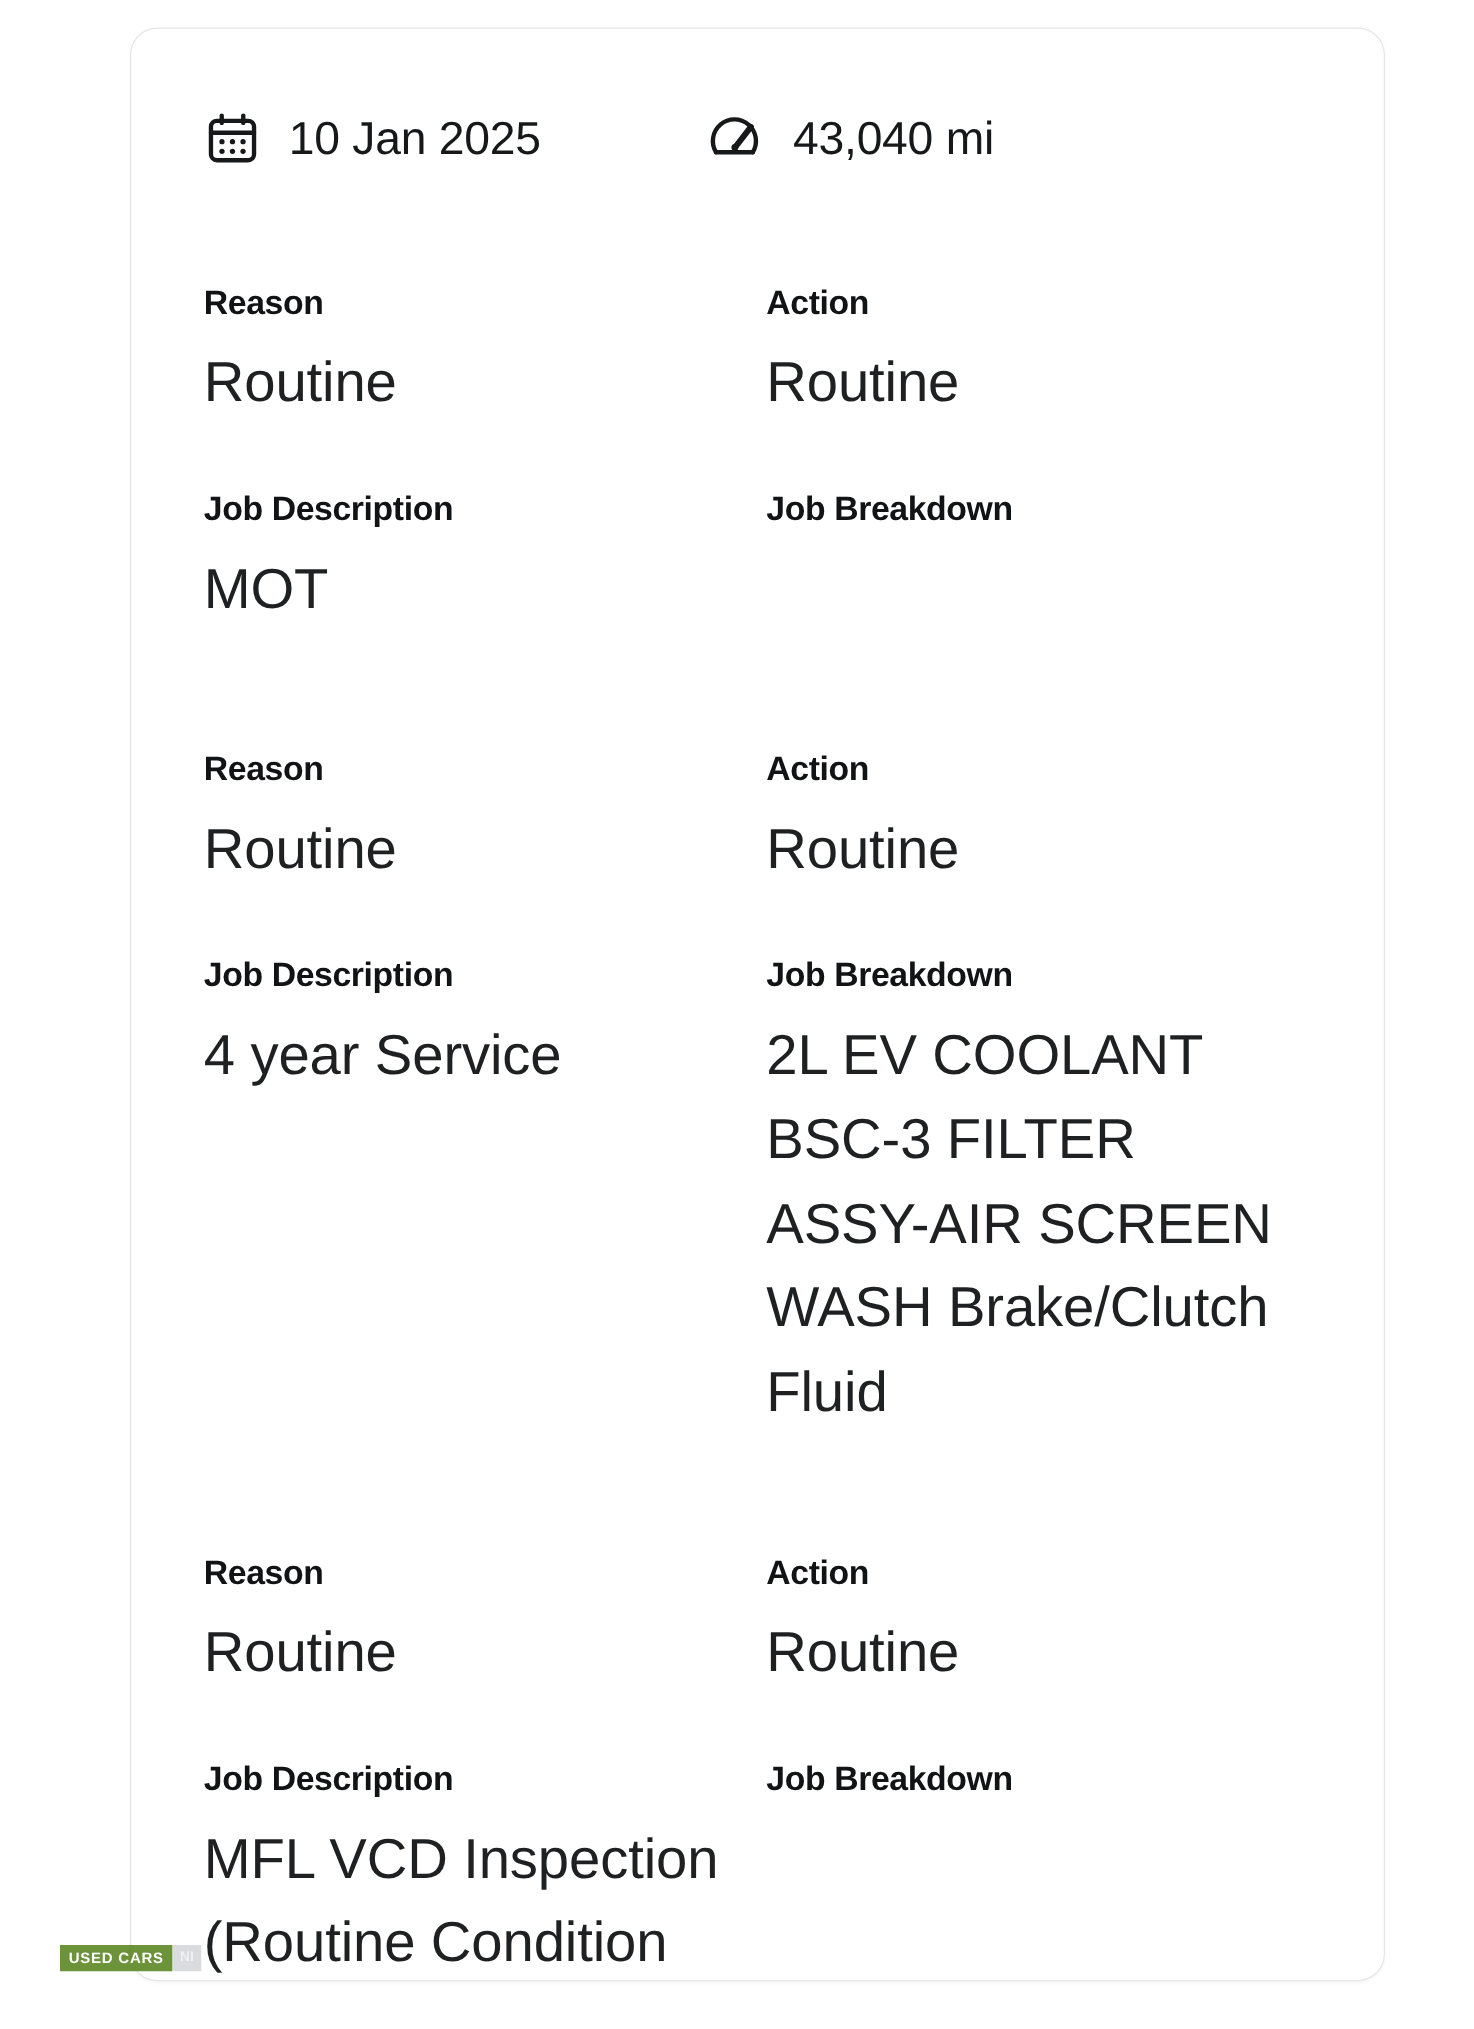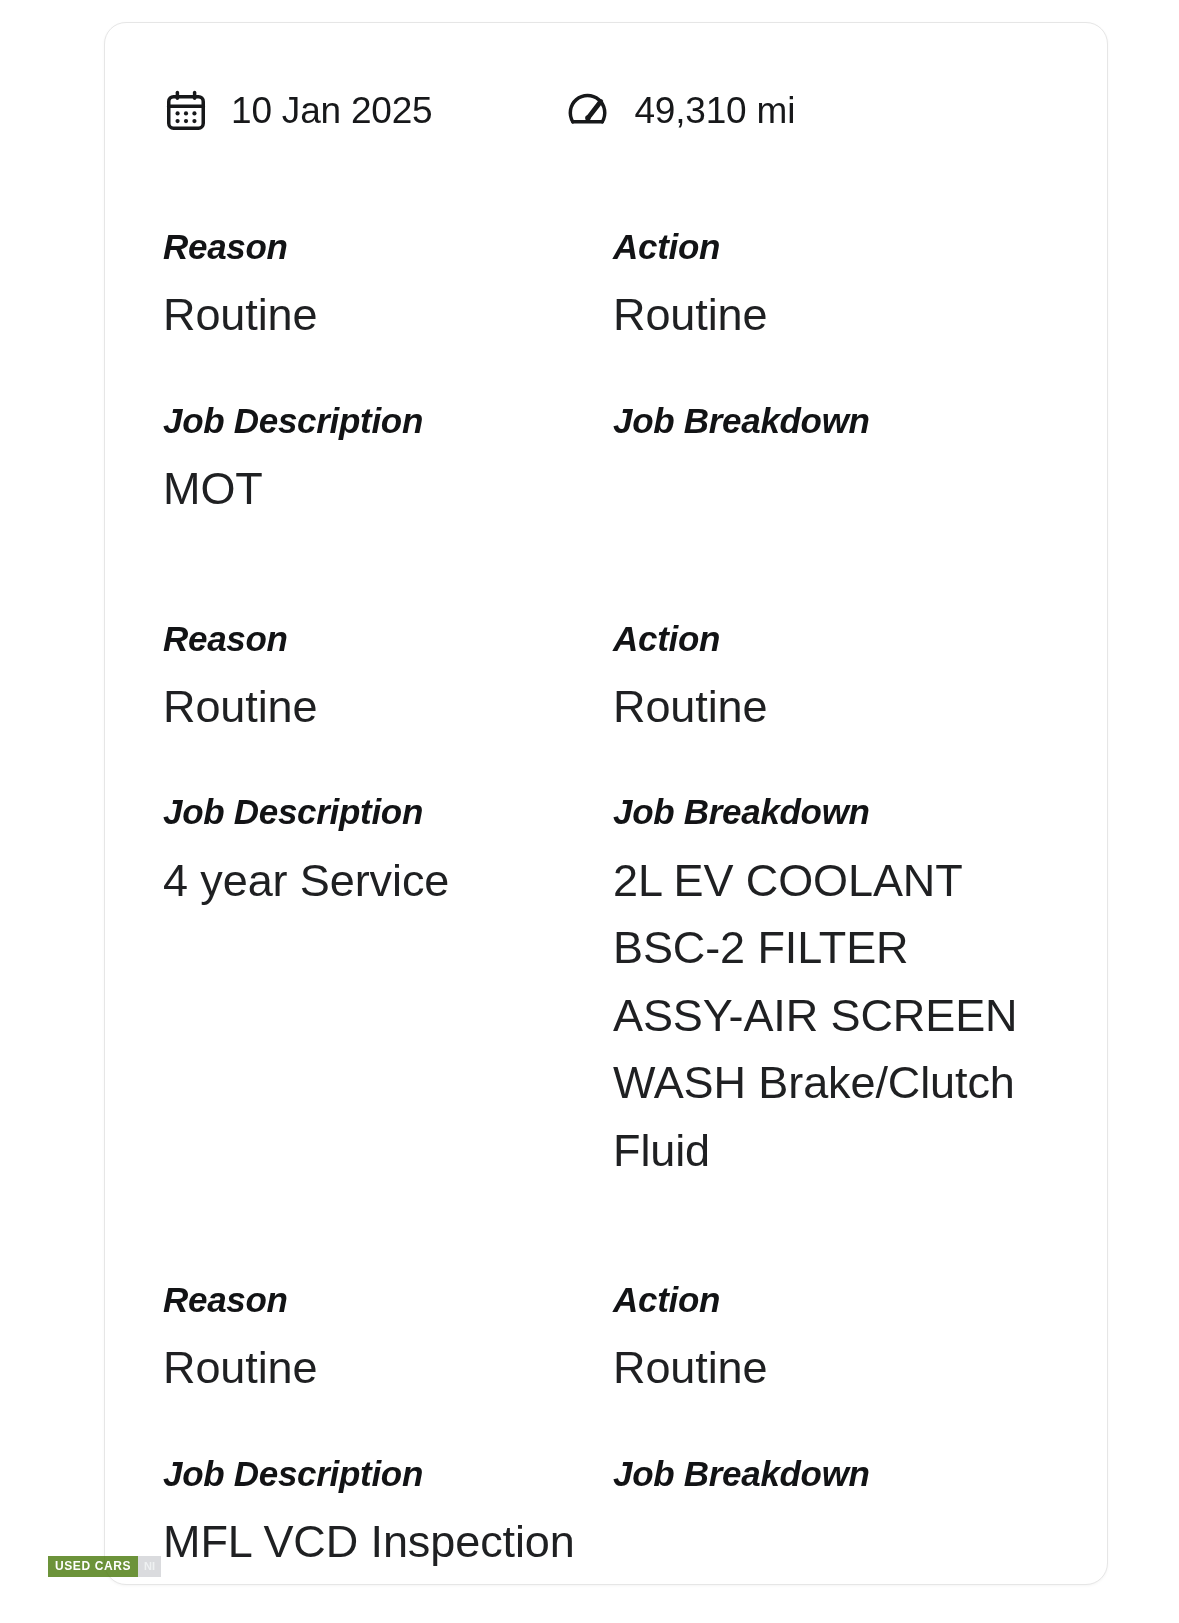--- a/index.html
+++ b/index.html
@@ -94,28 +94,27 @@
 
   .field {
     padding-right: 18px;
   }
 
   .field-row-2 {
     margin-top: 52px;
   }
 
   .field-label {
-    font-size: 35px;
+    font-size: 27px;
     font-weight: bold;
     color: #121315;
     letter-spacing: -0.3px;
     line-height: 1.15;
     margin: 0 0 14px 0;
     white-space: nowrap;
-    font-style: italic;
   }
 
   .field-value {
     font-size: 45px;
     font-weight: normal;
     color: #1f2022;
     letter-spacing: -0.1px;
     line-height: 1.5;
     margin: 0;
     white-space: pre-line;
@@ -179,21 +178,21 @@
 
       <div class="meta-item mileage">
         <span class="meta-icon">
           <svg width="44" height="44" viewBox="0 0 24 24" fill="none" stroke="#17181a" stroke-width="1.9" stroke-linecap="round" stroke-linejoin="round">
             <path d="M3.2 17.9 A9.4 9.4 0 1 1 19.2 17.9" fill="none"></path>
             <line x1="3.2" y1="17.9" x2="19.2" y2="17.9"></line>
             <path d="M11.6 15.6 L18.4 6.8" stroke-width="2.6"></path>
             <circle cx="11.4" cy="15.8" r="1.5" fill="#17181a" stroke="none"></circle>
           </svg>
         </span>
-        <span class="meta-text">49,310 mi</span>
+        <span class="meta-text">43,040 mi</span>
       </div>
     </div>
 
 
     <div class="jobs">
 
       <div class="job-block">
         <div class="job-grid">
           <div class="field">
             <p class="field-label">Reason</p>
@@ -227,21 +226,21 @@
             <p class="field-value">Routine</p>
           </div>
         </div>
         <div class="job-grid field-row-2">
           <div class="field">
             <p class="field-label">Job Description</p>
             <p class="field-value">4 year Service</p>
           </div>
           <div class="field">
             <p class="field-label">Job Breakdown</p>
-            <p class="field-value">2L EV COOLANT BSC-2 FILTER ASSY-AIR SCREEN WASH Brake/Clutch Fluid</p>
+            <p class="field-value">2L EV COOLANT BSC-3 FILTER ASSY-AIR SCREEN WASH Brake/Clutch Fluid</p>
           </div>
         </div>
       </div>
 
       <div class="job-block">
         <div class="job-grid">
           <div class="field">
             <p class="field-label">Reason</p>
             <p class="field-value">Routine</p>
           </div>

